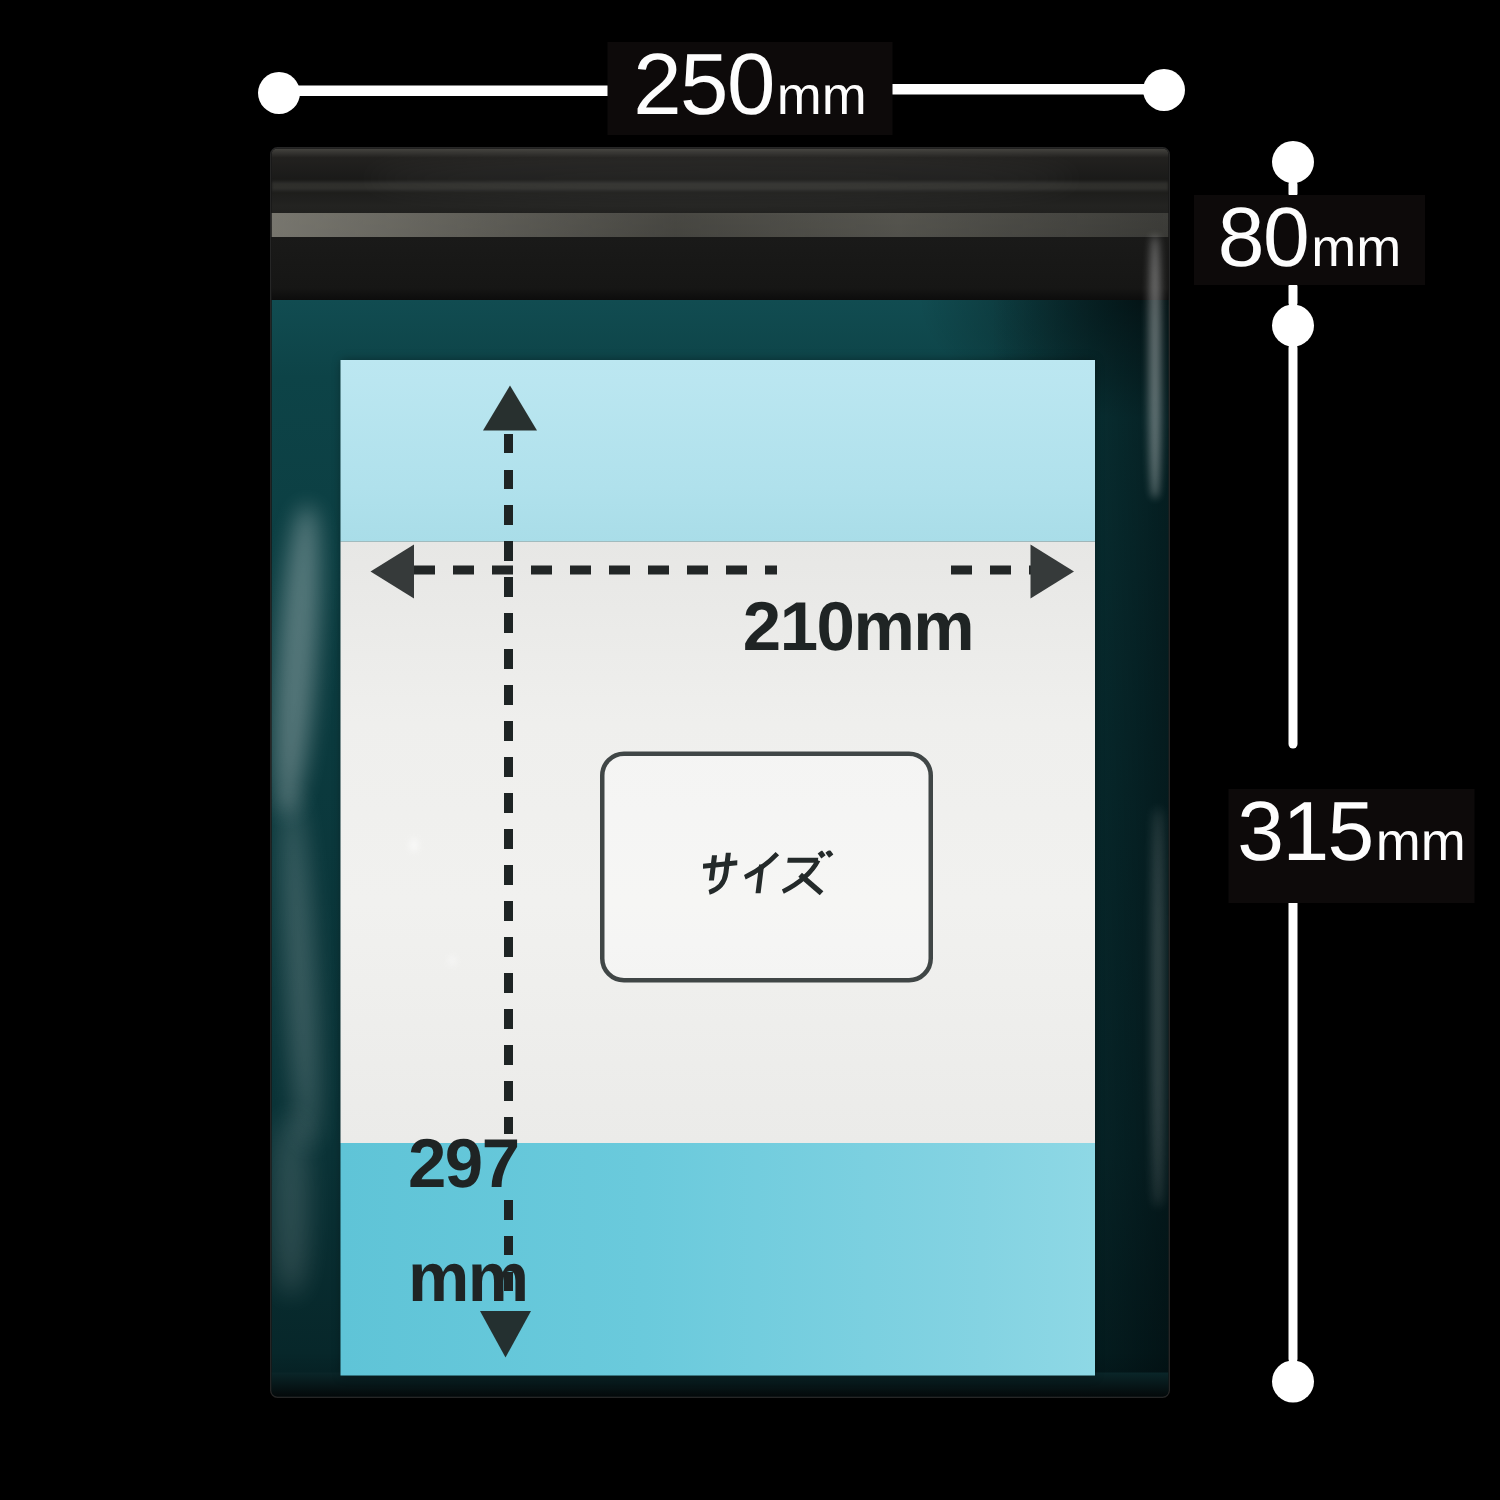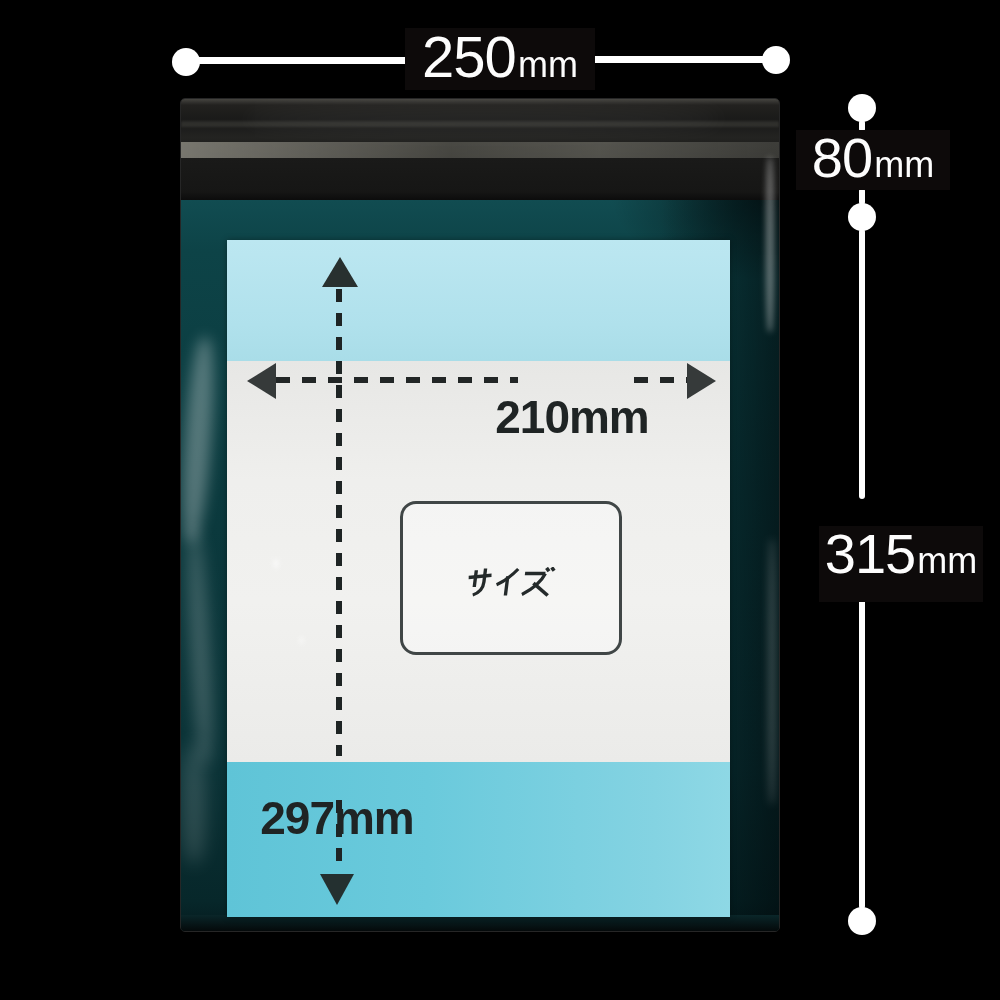--- a/index.html
+++ b/index.html
@@ -150,21 +150,21 @@
     <div class="bottom-strip"></div>
 
     <div class="insert">
       <div class="band-top"></div>
       <div class="paper"></div>
       <div class="band-bottom"></div>
     </div>
 
     <div class="tri tri-up" style="left:141px;top:158px;"></div>
     <div class="vdash" style="left:155px;top:190px;height:467px;"></div>
-    <div class="ink-label" style="left:91px;top:666px;width:130px;height:34px;">
+    <div class="ink-label" style="left:91px;top:682px;width:130px;height:34px;flex-direction:column;">
       <span class="num">297</span>
         <span class="unit">mm</span>
     </div>
     <div class="vdash" style="left:155px;top:701px;height:71px;"></div>
     <div class="tri tri-down" style="left:139px;top:775px;"></div>
 
     <div class="tri tri-left" style="left:66px;top:264px;"></div>
     <div class="hdash" style="left:95px;top:278px;width:242px;"></div>
     <div class="ink-label" style="left:326px;top:265px;width:130px;height:34px;">
       <span class="num">210</span>

